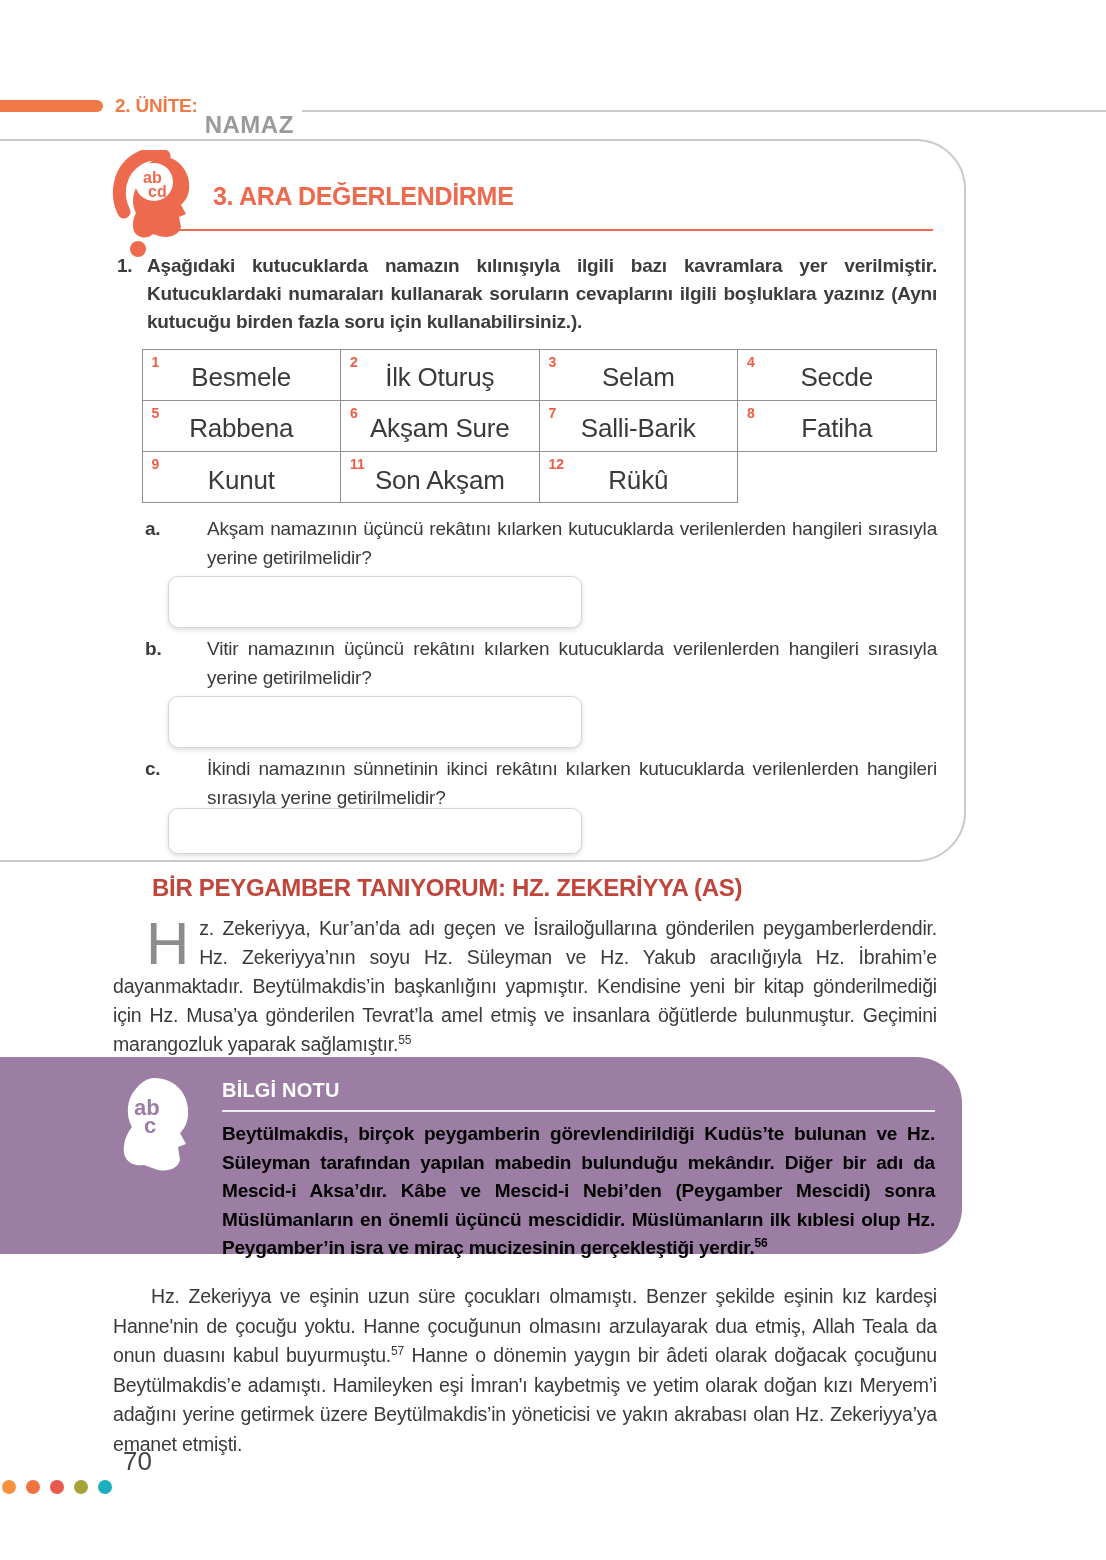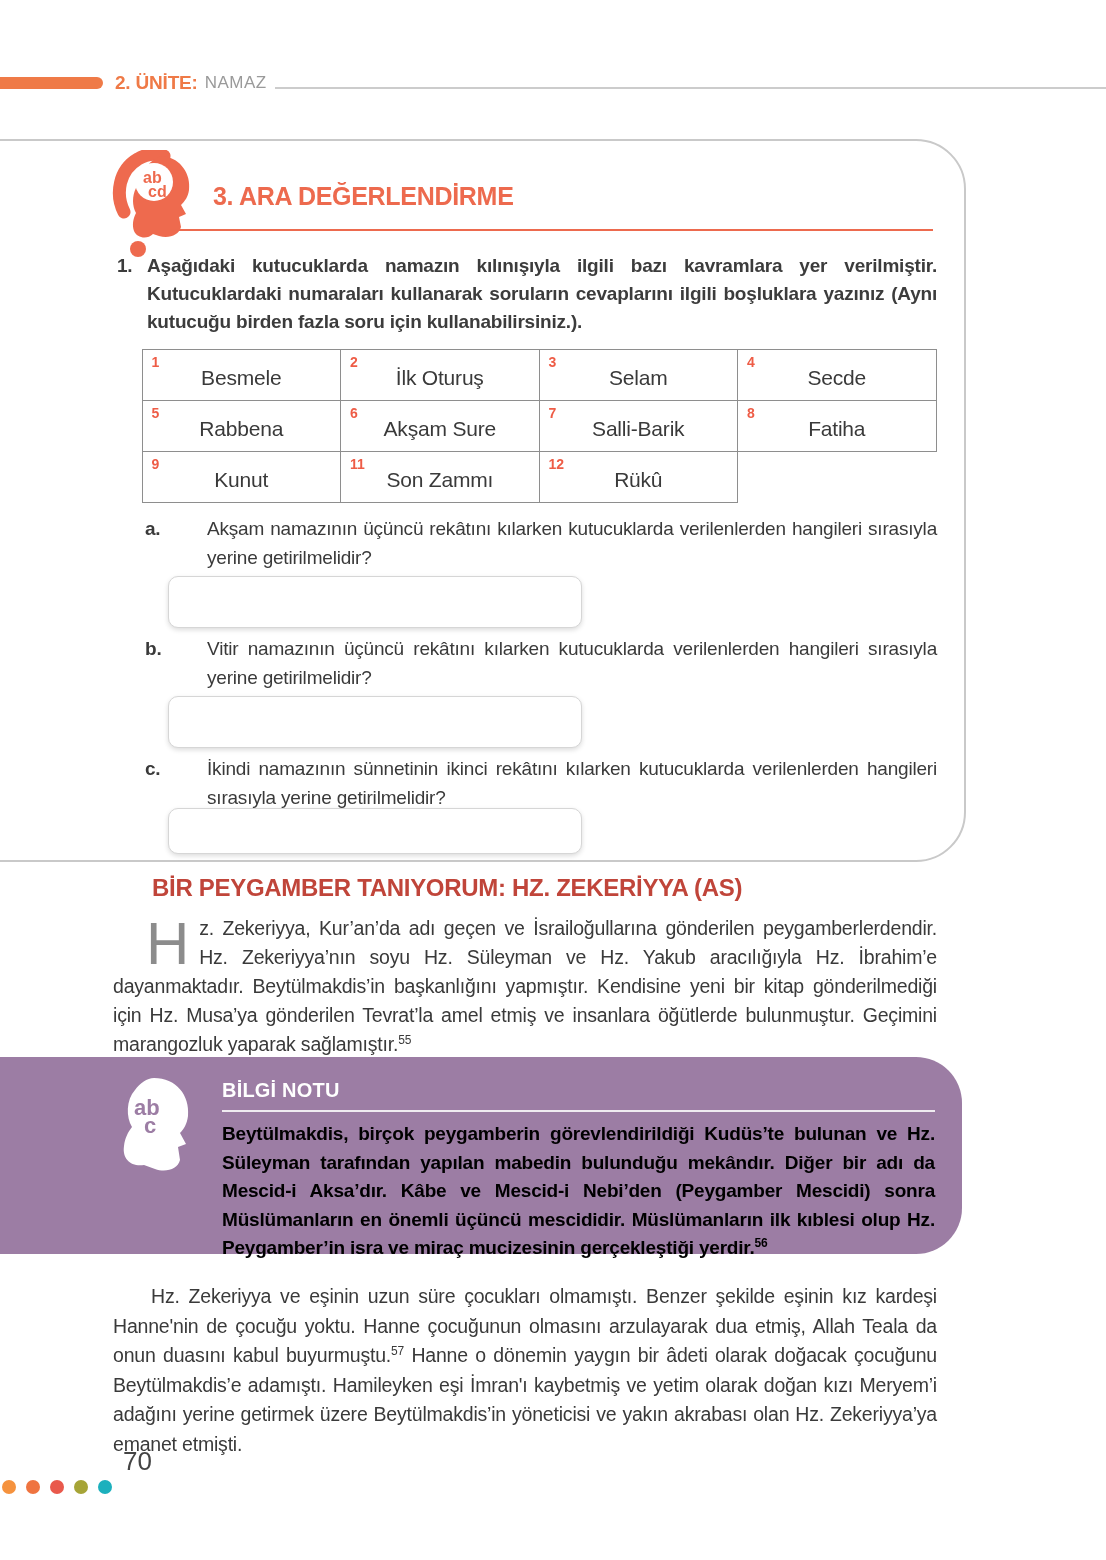--- a/index.html
+++ b/index.html
@@ -4,41 +4,41 @@
 <style>
   html,body{margin:0;padding:0;background:#fff;}
   .page{
     position:relative;width:1106px;height:1560px;background:#ffffff;
     font-family:"Liberation Sans", sans-serif;color:#3c3c3c;overflow:hidden;
   }
   
   .unit-header{position:absolute;top:72px;left:0;width:1106px;display:flex;align-items:center;}
   .unit-bar{width:103px;height:12px;background:#ef7a47;border-radius:0 7px 7px 0;flex:none;}
   .unit-label{margin-left:12px;font-size:19px;font-weight:700;color:#ef7a47;white-space:nowrap;letter-spacing:-0.2px;}
-  .unit-title{margin-left:7px;font-size:17px;font-weight:400;color:#9a9a9a;white-space:nowrap;letter-spacing:0.5px;}
+  .unit-title{margin-left:7px;font-size:24px;font-weight:700;color:#9a9a9a;white-space:nowrap;letter-spacing:0.5px;margin-top:39px;}
   .unit-rule{flex:1;border-top:2px solid #cccccc;margin:10px 0 0 8px;}
   
   .assessment-card{position:absolute;left:-52px;top:139px;width:1014px;height:719px;
     border:2px solid #c9c9c9;border-radius:50px;background:#fff;}
   .q-head-icon{position:absolute;left:110px;top:150px;width:82px;height:108px;}
   .assessment-title{position:absolute;left:213px;top:182px;font-size:25px;font-weight:700;
     color:#ed6a4e;letter-spacing:-0.3px;}
   .assessment-title-rule{position:absolute;left:170px;top:229px;width:763px;height:2px;background:#ed6a4e;}
   
   .question-1{position:absolute;left:117px;top:252px;width:820px;display:flex;
     font-size:19px;line-height:28px;font-weight:700;letter-spacing:-0.2px;}
   .q1-num{flex:none;width:30px;}
   .q1-text{flex:1;text-align:justify;}
   
   .concept-table{position:absolute;left:142px;top:349px;width:794px;height:154px;
     display:grid;grid-template-columns:repeat(4,1fr);grid-template-rows:repeat(3,1fr);}
   .concept-cell{position:relative;border:1px solid #8e8e8e;margin:-0.5px;
     display:flex;align-items:center;justify-content:center;}
   .concept-num{position:absolute;top:4px;left:9px;font-size:14px;font-weight:700;color:#ee5c46;}
-  .concept-label{font-size:21px;color:#3a3a3a;padding-top:6px;letter-spacing:-0.2px;}
+  .concept-label{font-size:26px;color:#3a3a3a;padding-top:6px;letter-spacing:-0.2px;}
   
   .sub-question{position:absolute;left:145px;width:792px;display:flex;
     font-size:19px;line-height:29px;letter-spacing:-0.2px;color:#3a3a3a;}
   .sq-letter{flex:none;width:30px;font-weight:700;}
   .sq-text{flex:1;text-align:justify;margin-left:32px;}
   .sq-a{top:514px;} .sq-b{top:634px;} .sq-c{top:754px;}
   .answer-box{position:absolute;left:168px;width:412px;height:50px;background:#fff;
     border:1.5px solid #d6d6d6;border-radius:10px;box-shadow:0 2px 5px rgba(0,0,0,0.14);}
   .ab-a{top:576px;} .ab-b{top:696px;} .ab-c{top:808px;height:44px;}
   
@@ -129,21 +129,21 @@
     <div class="concept-cell">
         <span class="concept-num">8</span>
         <span class="concept-label">Fatiha</span>
       </div>
     <div class="concept-cell">
         <span class="concept-num">9</span>
         <span class="concept-label">Kunut</span>
       </div>
     <div class="concept-cell">
         <span class="concept-num">11</span>
-        <span class="concept-label">Son Zammı</span>
+        <span class="concept-label">Son Akşam</span>
       </div>
     <div class="concept-cell">
         <span class="concept-num">12</span>
         <span class="concept-label">Rükû</span>
       </div>
   </div>
 
   <div class="sub-question sq-a">
     <span class="sq-letter">a.</span>
     <span class="sq-text">Akşam namazının üçüncü rekâtını kılarken kutucuklarda verilenlerden hangileri sırasıyla yerine getirilmelidir?</span>

